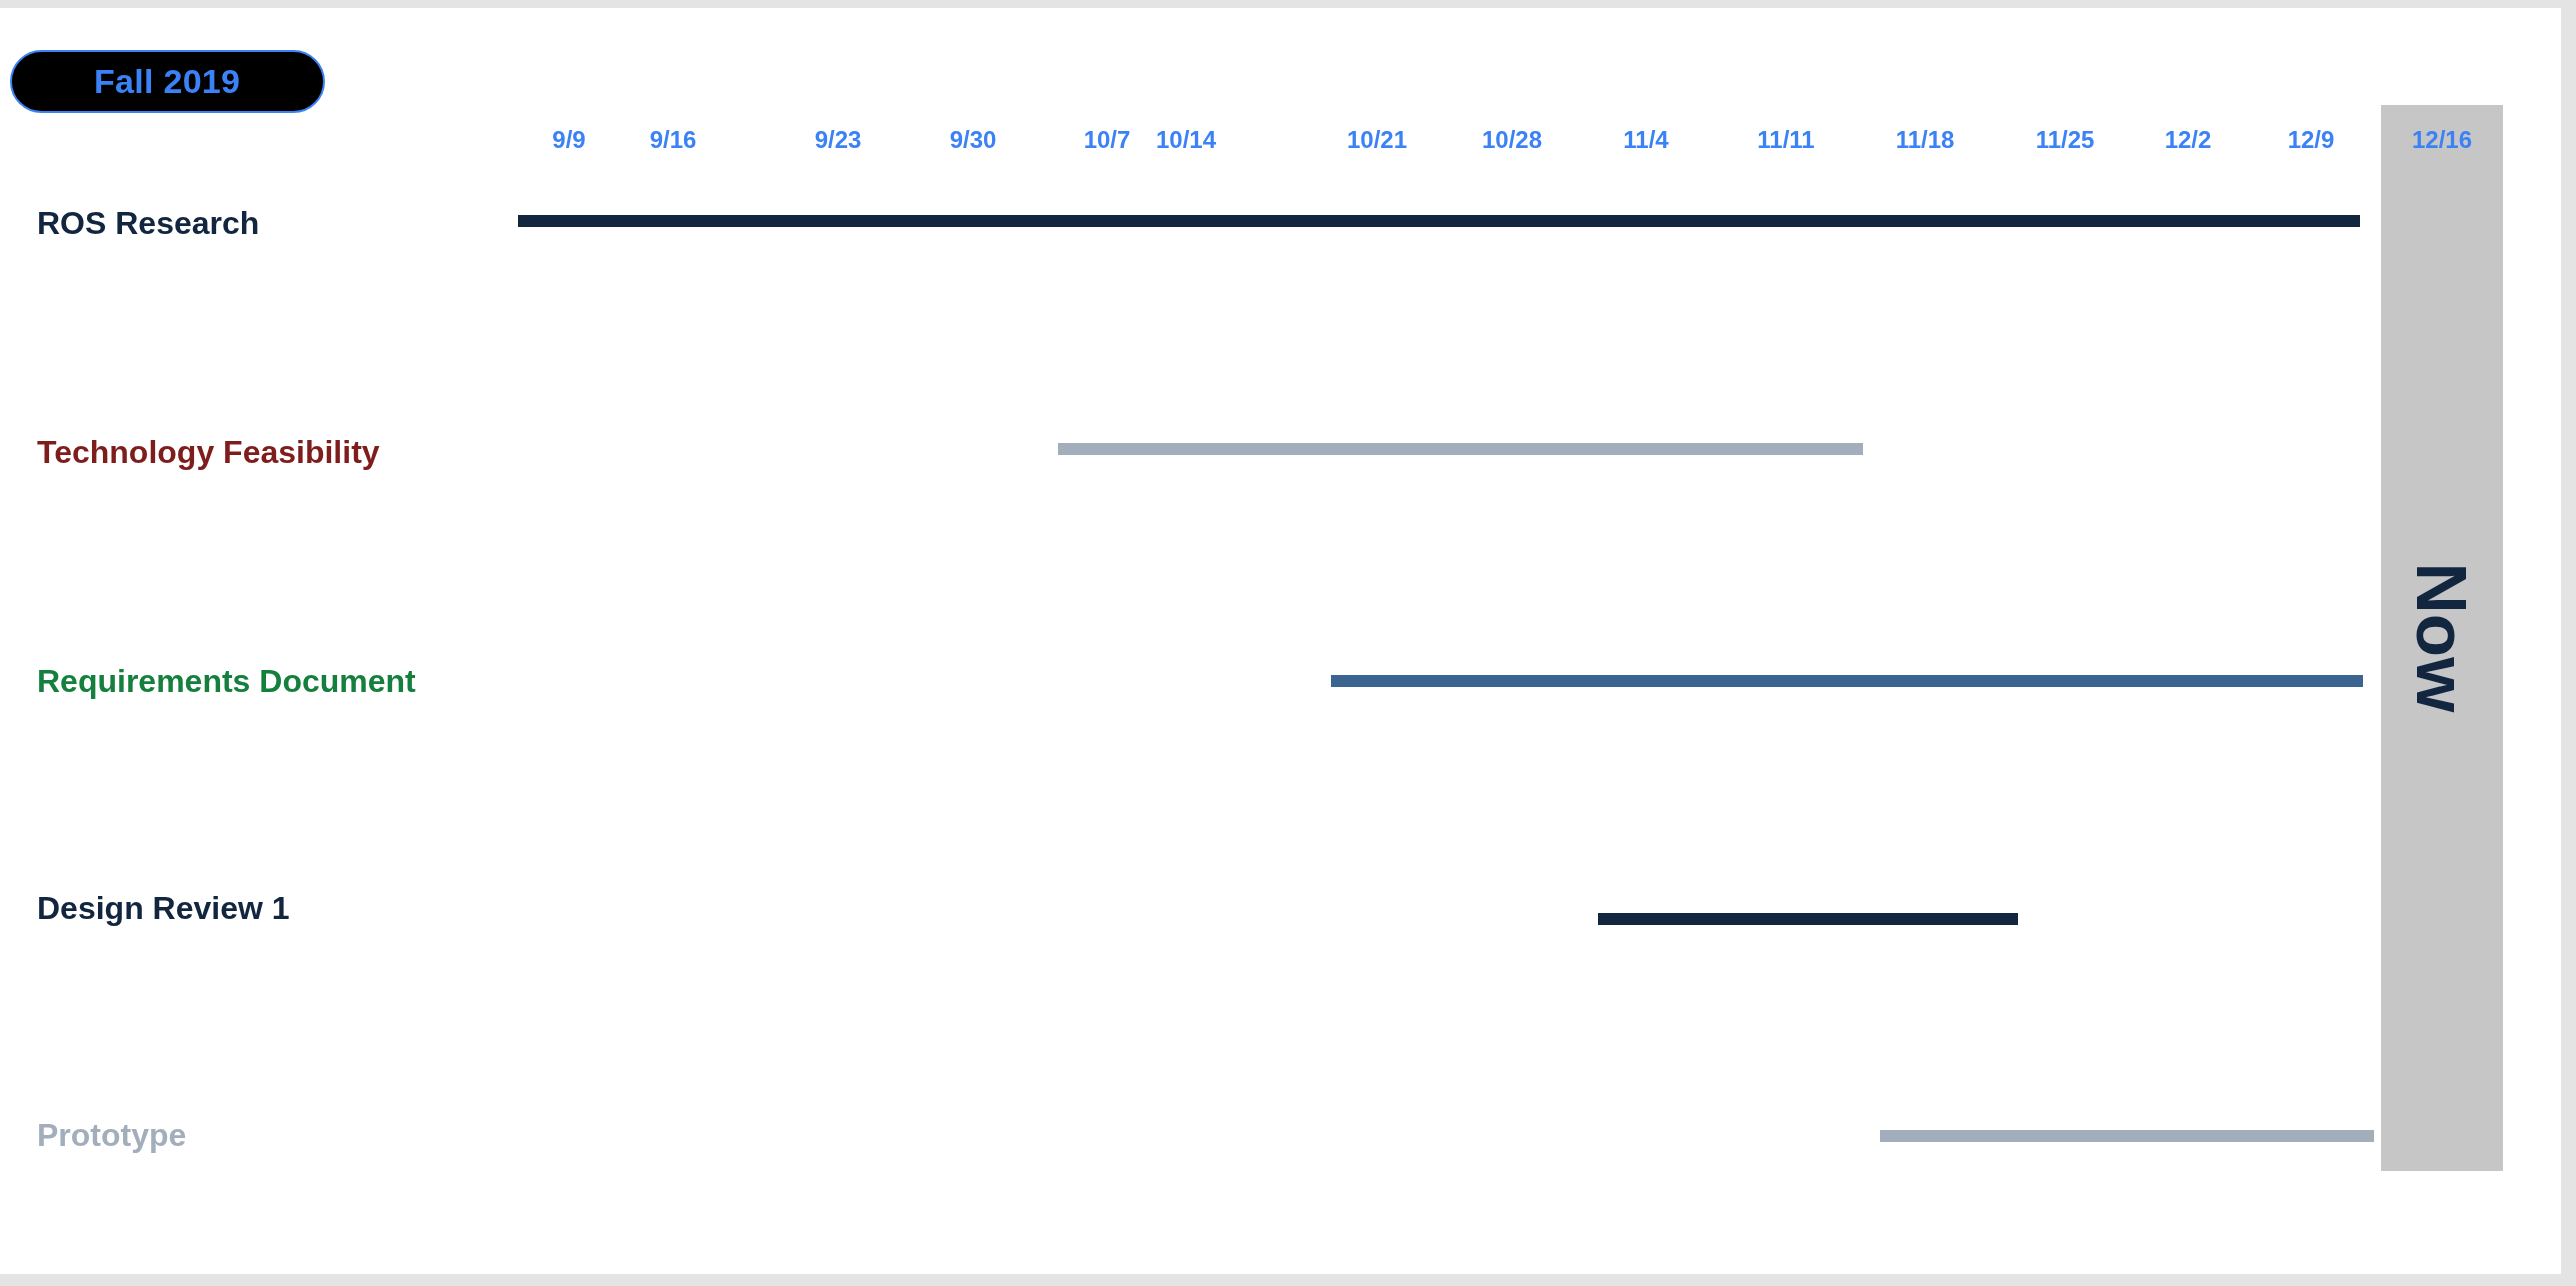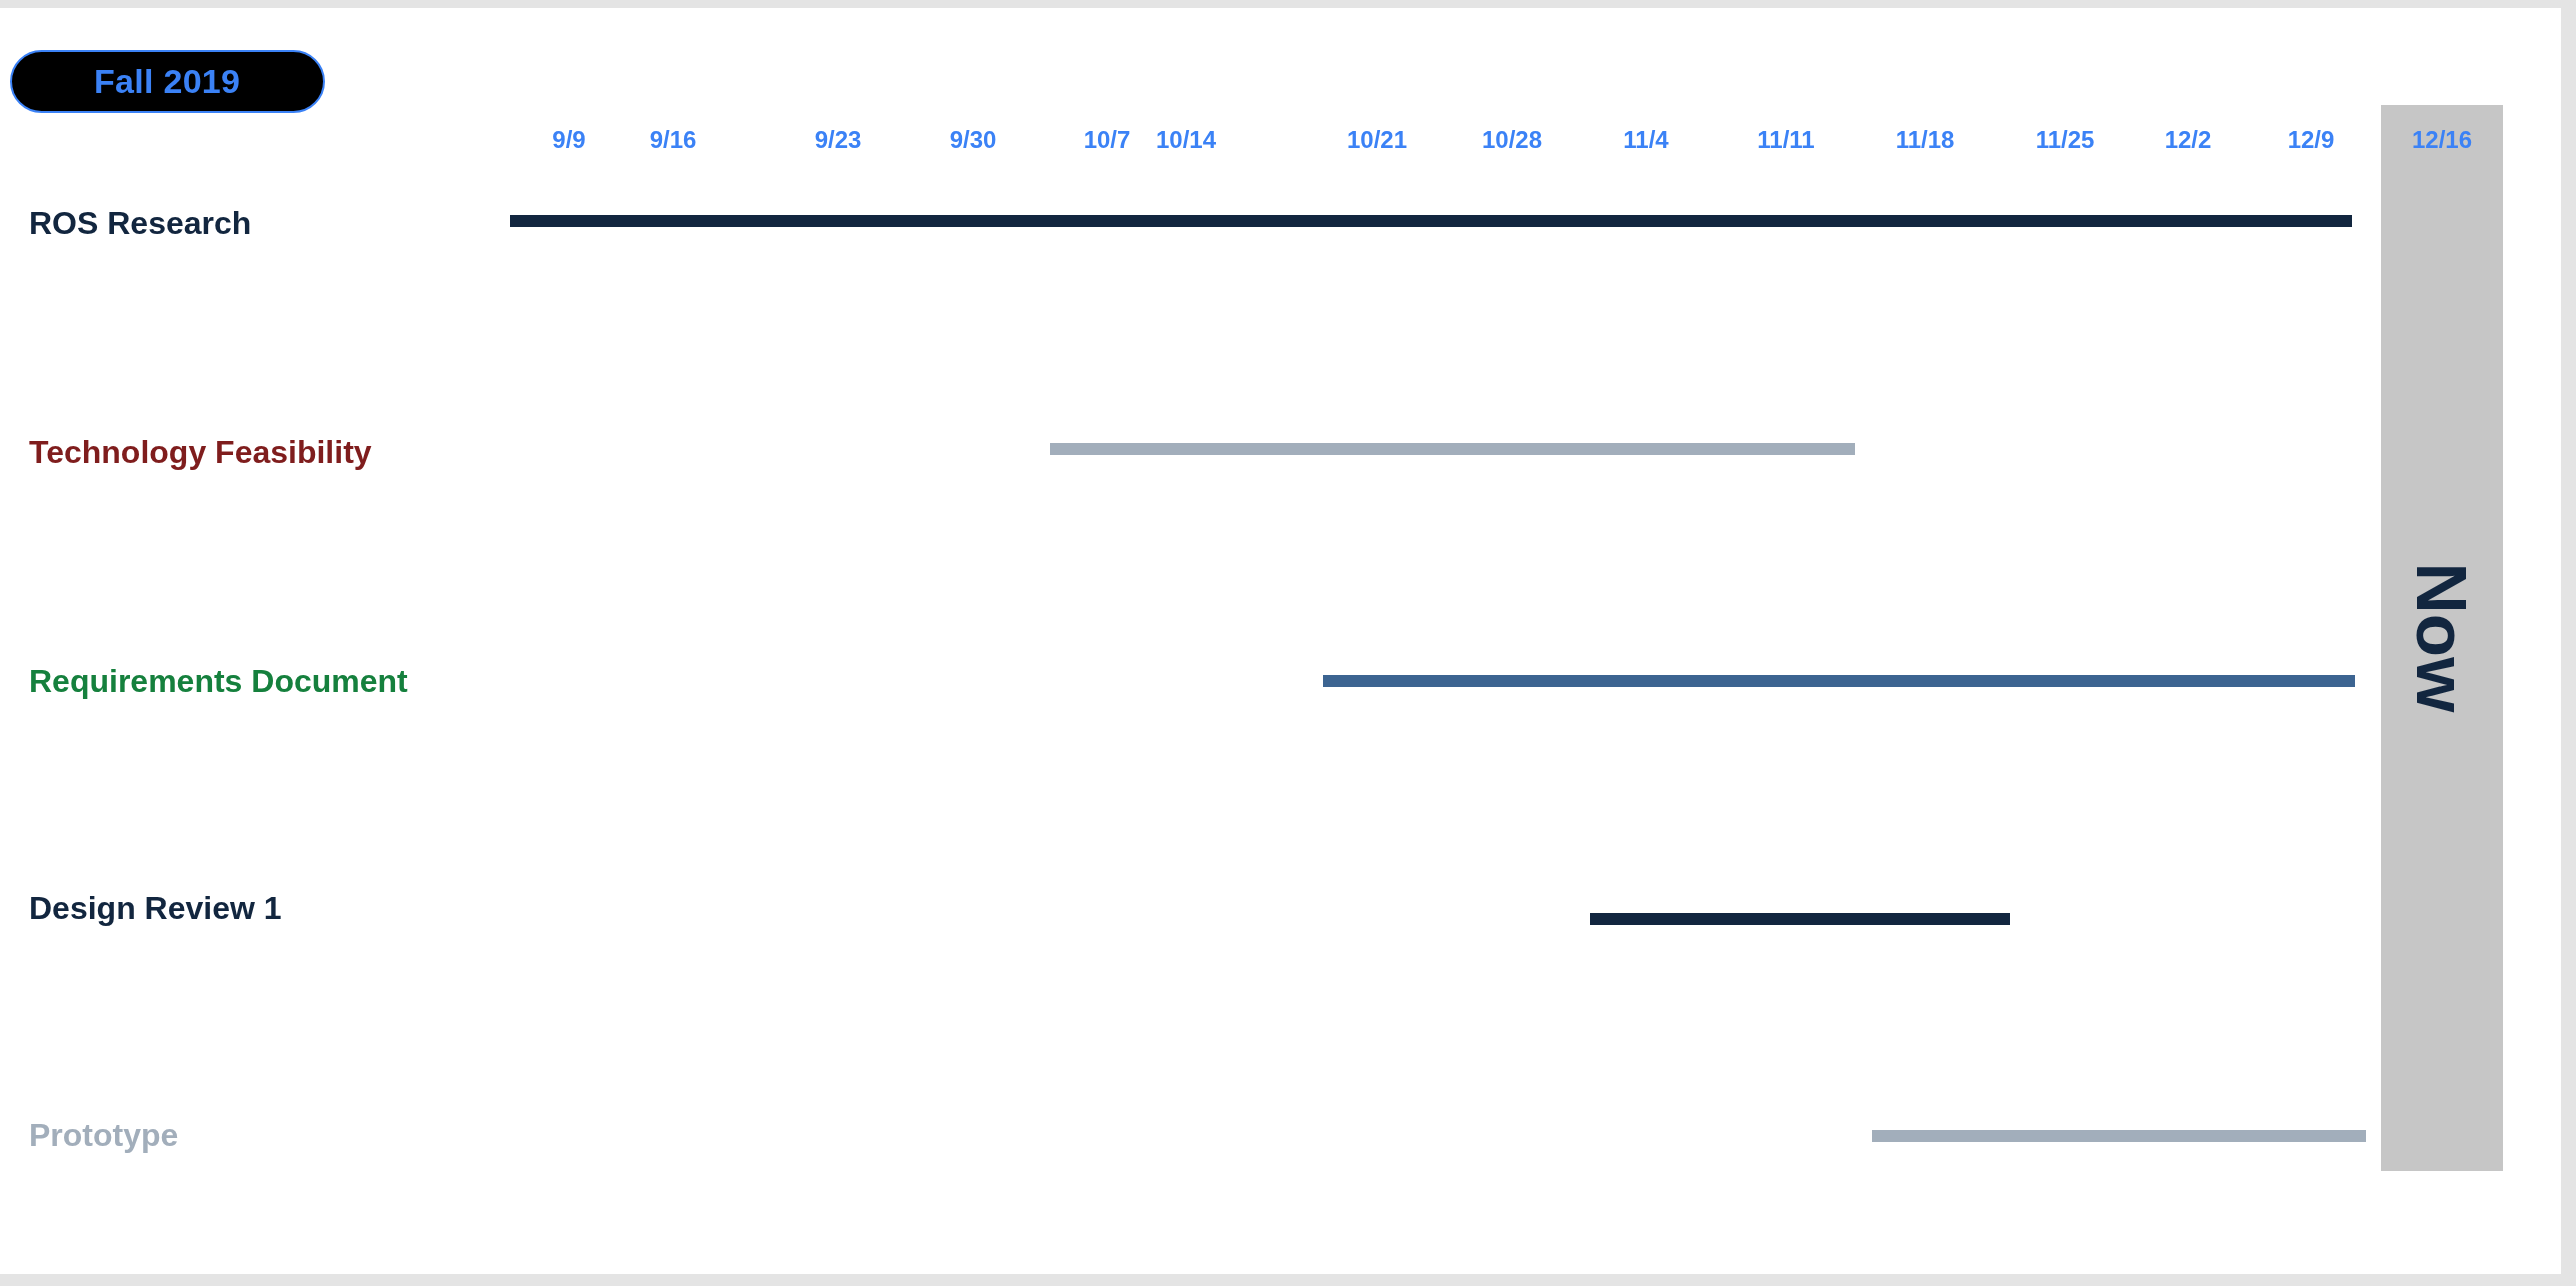--- a/index.html
+++ b/index.html
@@ -102,21 +102,21 @@
     white-space: nowrap;
     text-align: center;
   }
   .date-tick.is-now {
     color: #3b82f6;
   }
 
   
   .task-row {
     position: absolute;
-    left: 4px;
+    left: 12px;
     width: 2538px;
     height: 229px;
     padding-left: 44px;
   }
   .task-label {
     position: absolute;
     left: 25px;
     font-size: 32px;
     font-weight: bold;
     line-height: 1;

